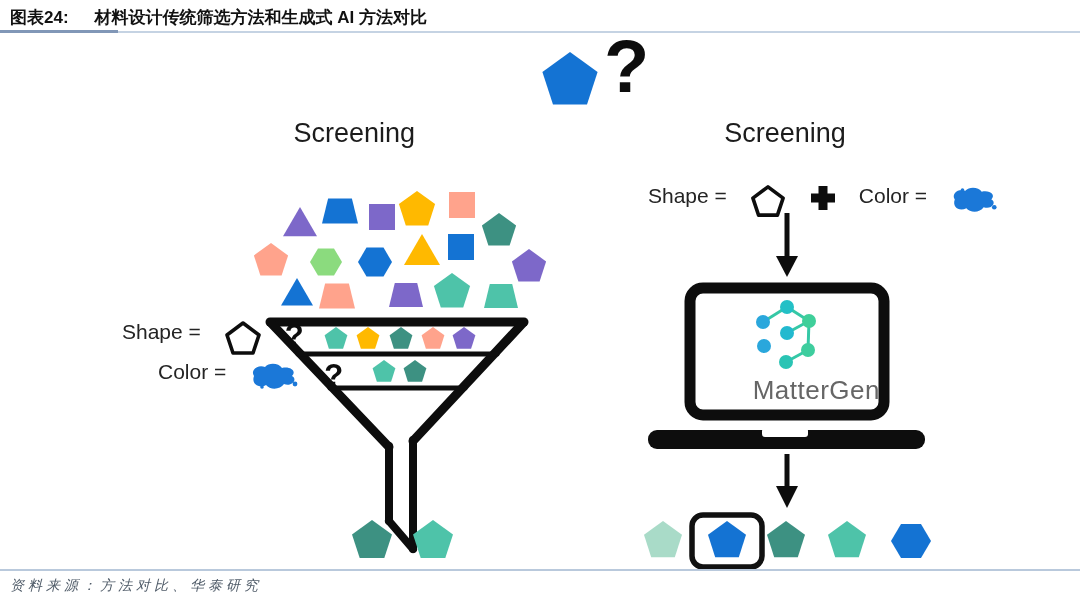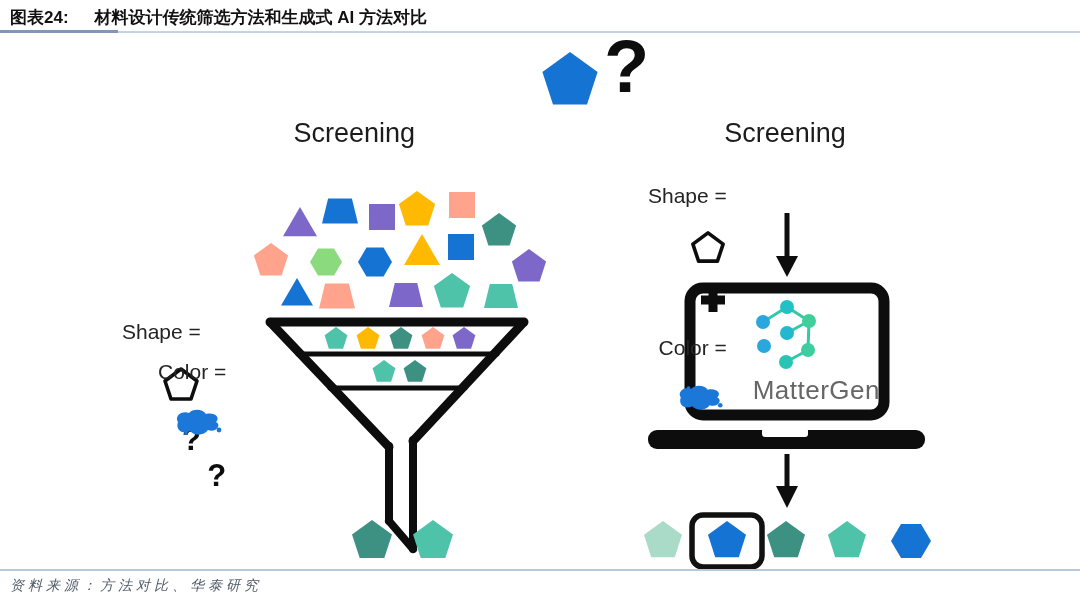--- a/index.html
+++ b/index.html
@@ -11,21 +11,21 @@
   .hdr .ttl{font-size:17px;font-weight:bold;margin-left:26px;}
   .rule{position:absolute;left:0;top:31px;width:1080px;height:2px;background:#c5d3e3;}
   .rule-dark{position:absolute;left:0;top:-1px;width:118px;height:3px;background:#8197b7;}
   
   .sec-title{position:absolute;top:118px;font-size:27px;color:#1c1c1c;text-align:center;}
   #screening-title{left:265px;width:150px;text-align:right;}
   #generation-title{left:700px;width:170px;}
   
   .big-q{position:absolute;left:604px;top:30px;font-size:74px;font-weight:800;color:#0d0d0d;line-height:1;}
   
-  .crit-row{position:absolute;display:flex;align-items:flex-end;gap:22px;white-space:nowrap;flex-direction:column;}
+  .crit-row{position:absolute;display:flex;align-items:flex-start;gap:22px;white-space:nowrap;}
   .crit-row .t{font-size:21px;color:#242424;}
   .crit-row .q{font-size:31px;font-weight:800;color:#0d0d0d;line-height:1;}
   #crit-shape{left:122px;top:320px;}
   #crit-color{left:158px;top:360px;}
   #gen-cond{left:648px;top:184px;}
   
   #mattergen-name{position:absolute;left:694px;top:375px;width:186px;text-align:right;
      font-size:26px;color:#666;letter-spacing:0.5px;}
   
   .foot-line{position:absolute;left:0;top:569px;width:1080px;height:2px;background:#b9c9dc;}

